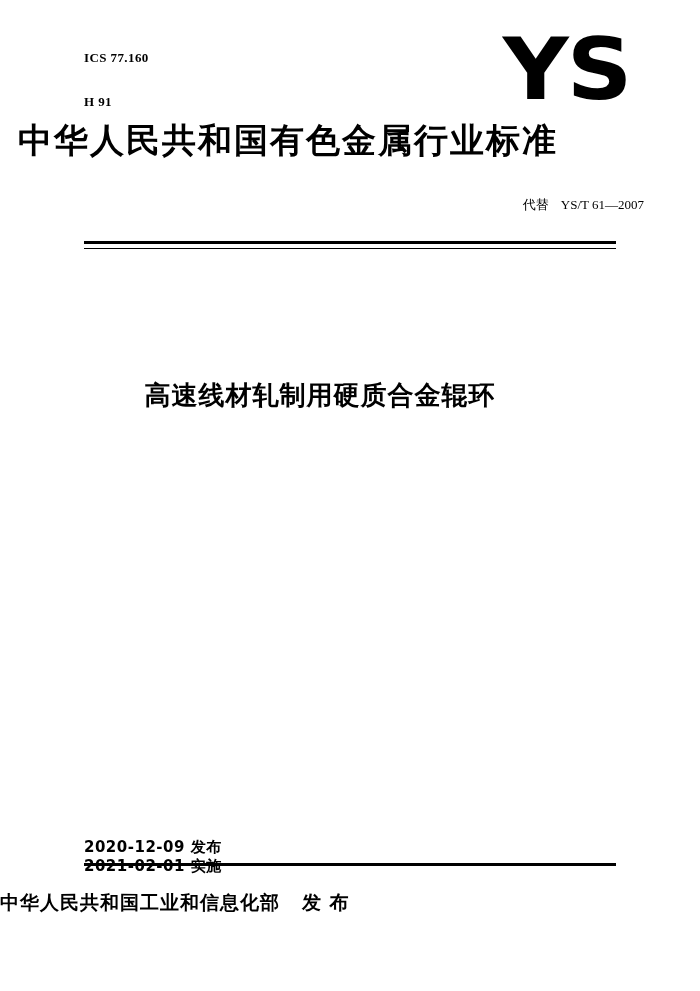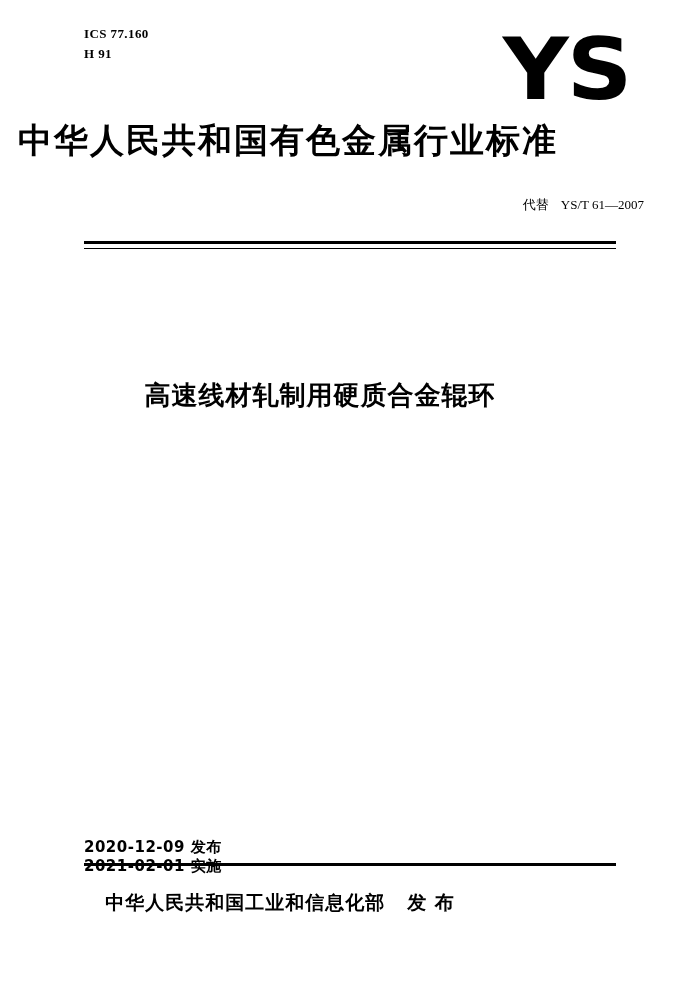--- a/index.html
+++ b/index.html
@@ -27,21 +27,21 @@
   .ics-block {
     position: absolute;
     left: 84px;
     top: 24px;
     font-family: "Liberation Serif", serif;
     font-weight: bold;
     font-size: 13px;
     line-height: 20px;
     letter-spacing: 0.4px;
   }
-  .ics-line { white-space: nowrap; }
+  .ics-line { white-space: nowrap; margin-top: 24px; }
 
   
   .ys-logo {
     position: absolute;
     right: 70px;
     top: 26px;
     font-family: "DejaVu Sans", sans-serif;
     font-weight: bold;
     font-size: 86px;
     line-height: 86px;
@@ -158,21 +158,21 @@
     height: 3px;
     background: #000;
   }
 
   
   .issuer {
     position: absolute;
     left: 0;
     top: 890px;
     width: 560px;
-    text-align: center;
+    text-align: left;
     font-family: "DejaVu Sans", sans-serif;
     font-weight: bold;
     font-size: 19px;
     letter-spacing: 1px;
     white-space: nowrap;
   }
   .issuer .issue-verb {
     margin-left: 22px;
     letter-spacing: 1px;
   }

